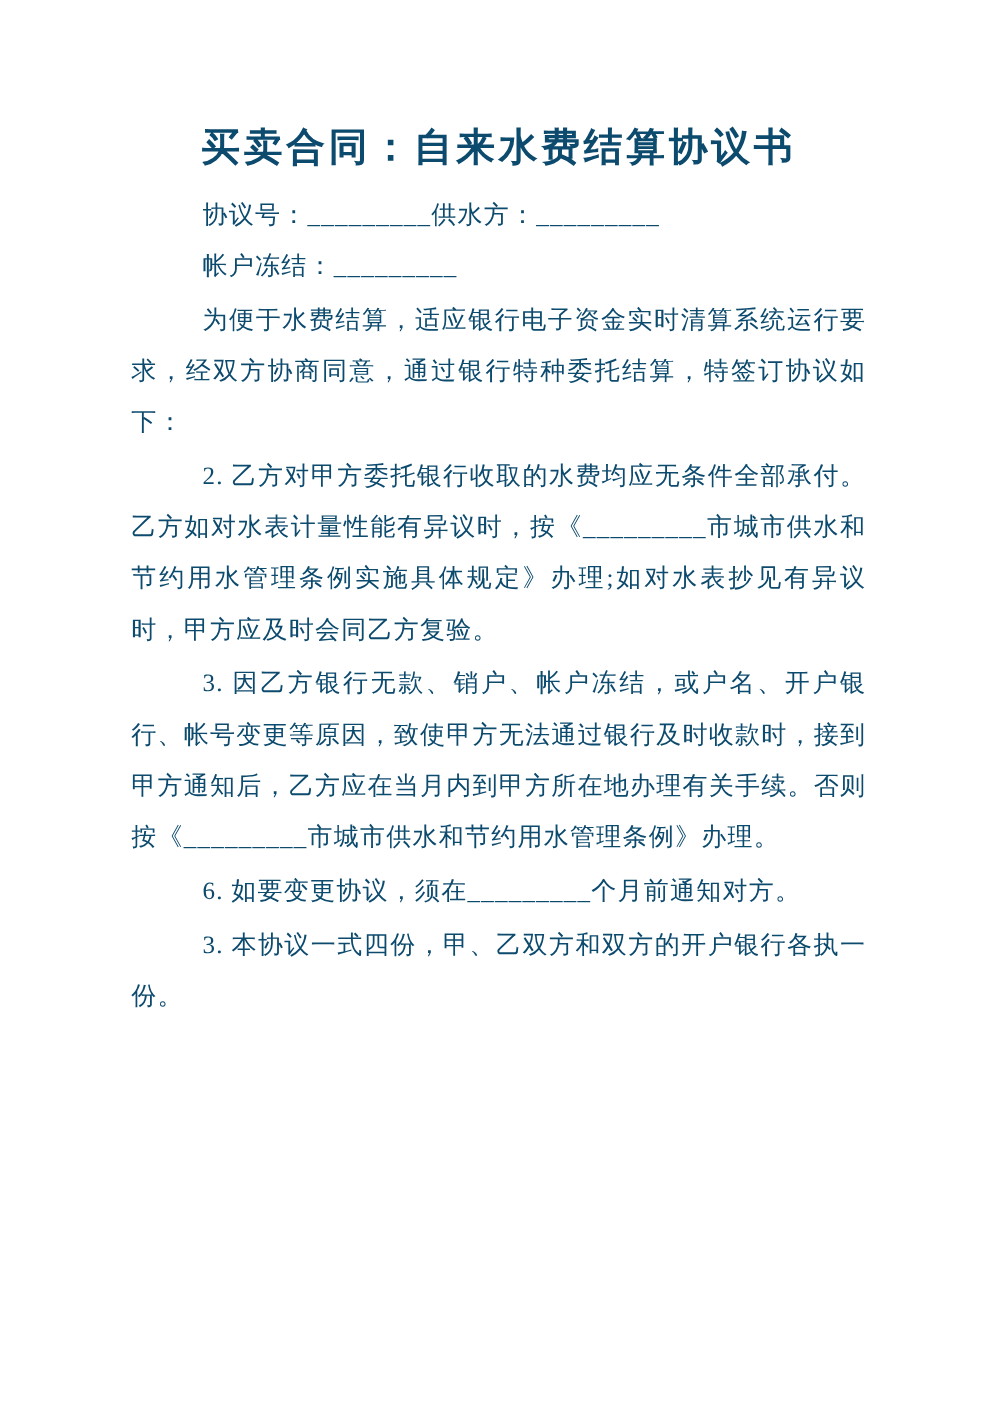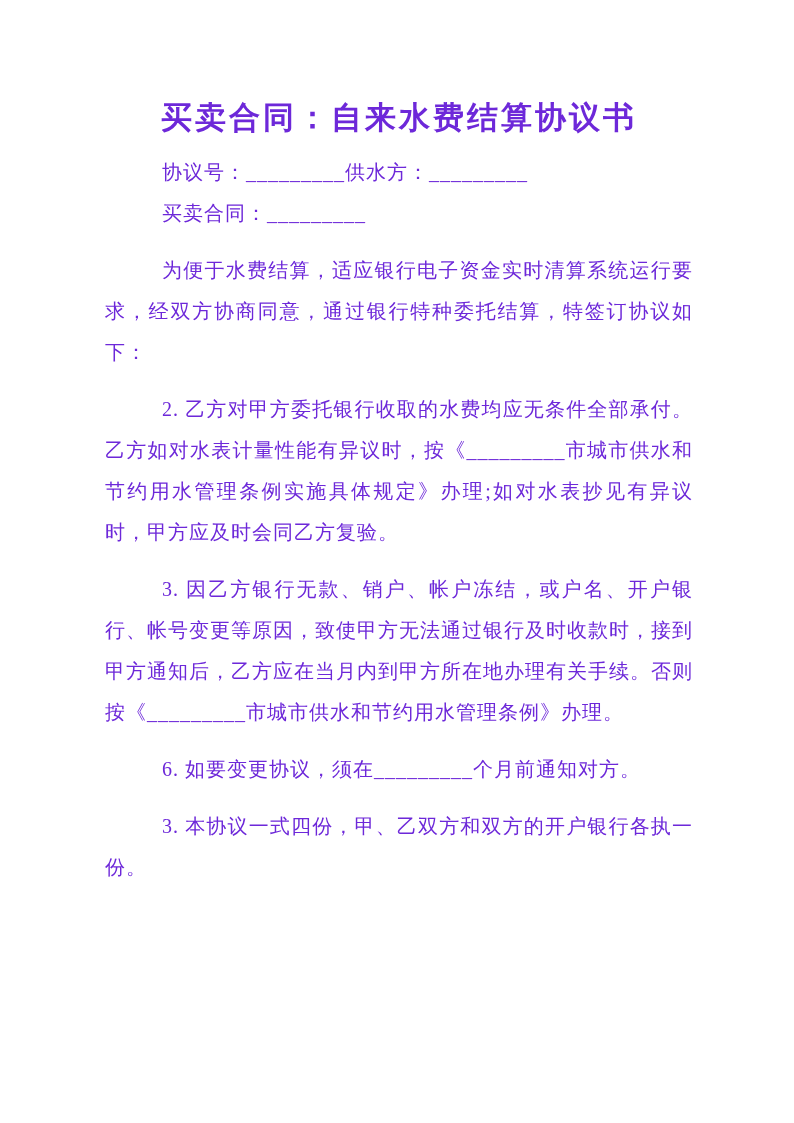--- a/index.html
+++ b/index.html
@@ -5,21 +5,21 @@
   html, body {
     margin: 0;
     padding: 0;
     background: #ffffff;
   }
   .page {
     position: relative;
     width: 794px;
     height: 1123px;
     background: #ffffff;
-    color: #6d28d9;
+    color: #0c4a6e;
     font-family: "Liberation Serif", "DejaVu Serif", serif;
     overflow: hidden;
     box-sizing: border-box;
     padding: 96px 101px 0 105px;
   }
   .doc-title {
     margin: 0 0 12px 0;
     font-size: 31px;
     font-weight: bold;
     line-height: 44px;
@@ -30,32 +30,32 @@
   .body-text p {
     margin: 0;
     font-size: 20px;
     line-height: 41px;
     letter-spacing: 1px;
     text-align: justify;
     text-indent: 57px;
     word-break: break-all;
   }
   .body-text p.clause {
-    margin-top: 16px;
+    margin-top: 2px;
   }
 </style>
 </head>
 <body>
 
 <div class="page">
   <h1 class="doc-title">买卖合同：自来水费结算协议书</h1>
 
   <div class="body-text">
     <p>协议号：_________供水方：_________</p>
-    <p>买卖合同：_________</p>
+    <p>帐户冻结：_________</p>
 
     <p class="clause">为便于水费结算，适应银行电子资金实时清算系统运行要求，经双方协商同意，通过银行特种委托结算，特签订协议如下：</p>
 
     <p class="clause">2. 乙方对甲方委托银行收取的水费均应无条件全部承付。乙方如对水表计量性能有异议时，按《_________市城市供水和节约用水管理条例实施具体规定》办理;如对水表抄见有异议时，甲方应及时会同乙方复验。</p>
     <p class="clause">3. 因乙方银行无款、销户、帐户冻结，或户名、开户银行、帐号变更等原因，致使甲方无法通过银行及时收款时，接到甲方通知后，乙方应在当月内到甲方所在地办理有关手续。否则按《_________市城市供水和节约用水管理条例》办理。</p>
     <p class="clause">6. 如要变更协议，须在_________个月前通知对方。</p>
     <p class="clause">3. 本协议一式四份，甲、乙双方和双方的开户银行各执一份。</p>
   </div>
 </div>
 

